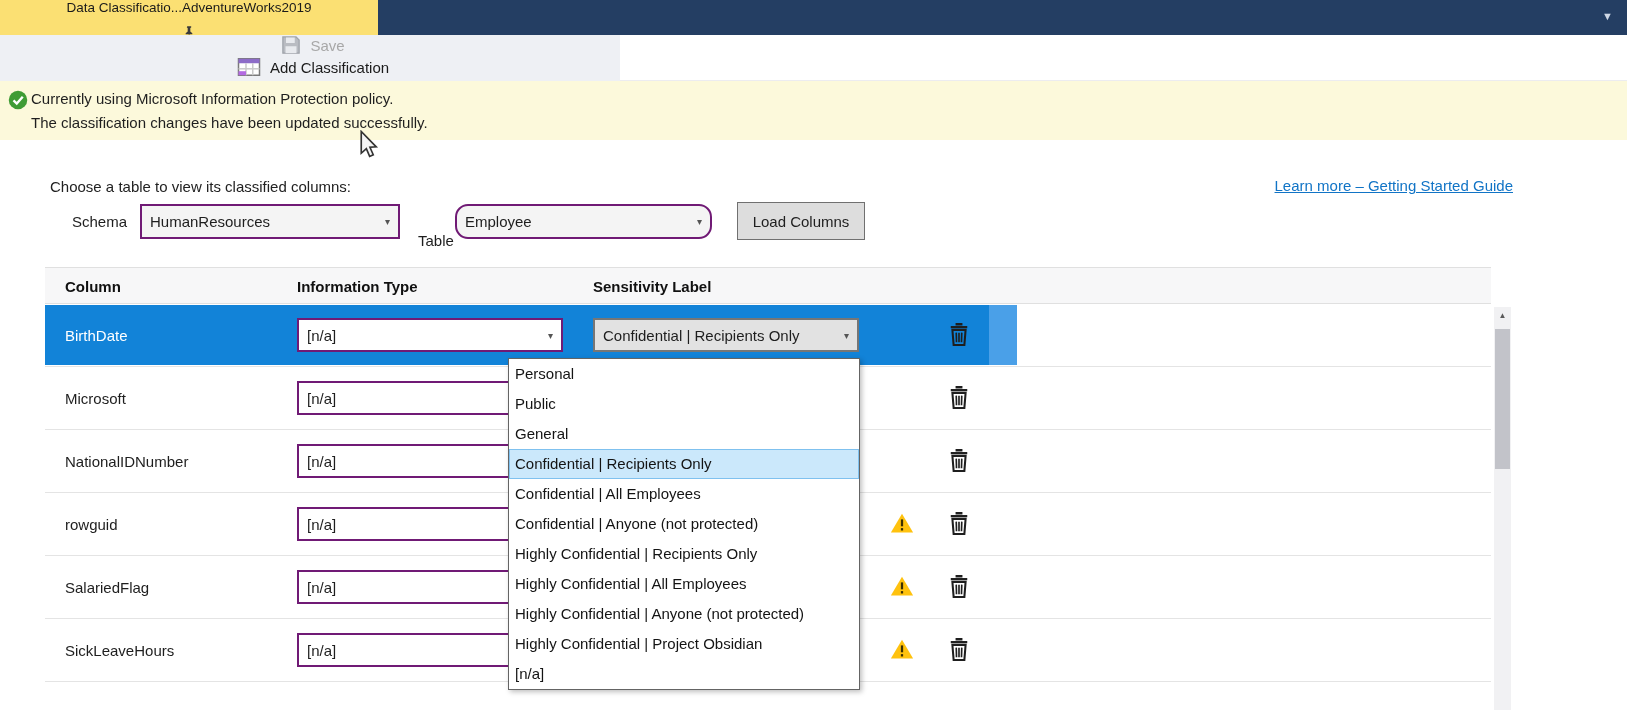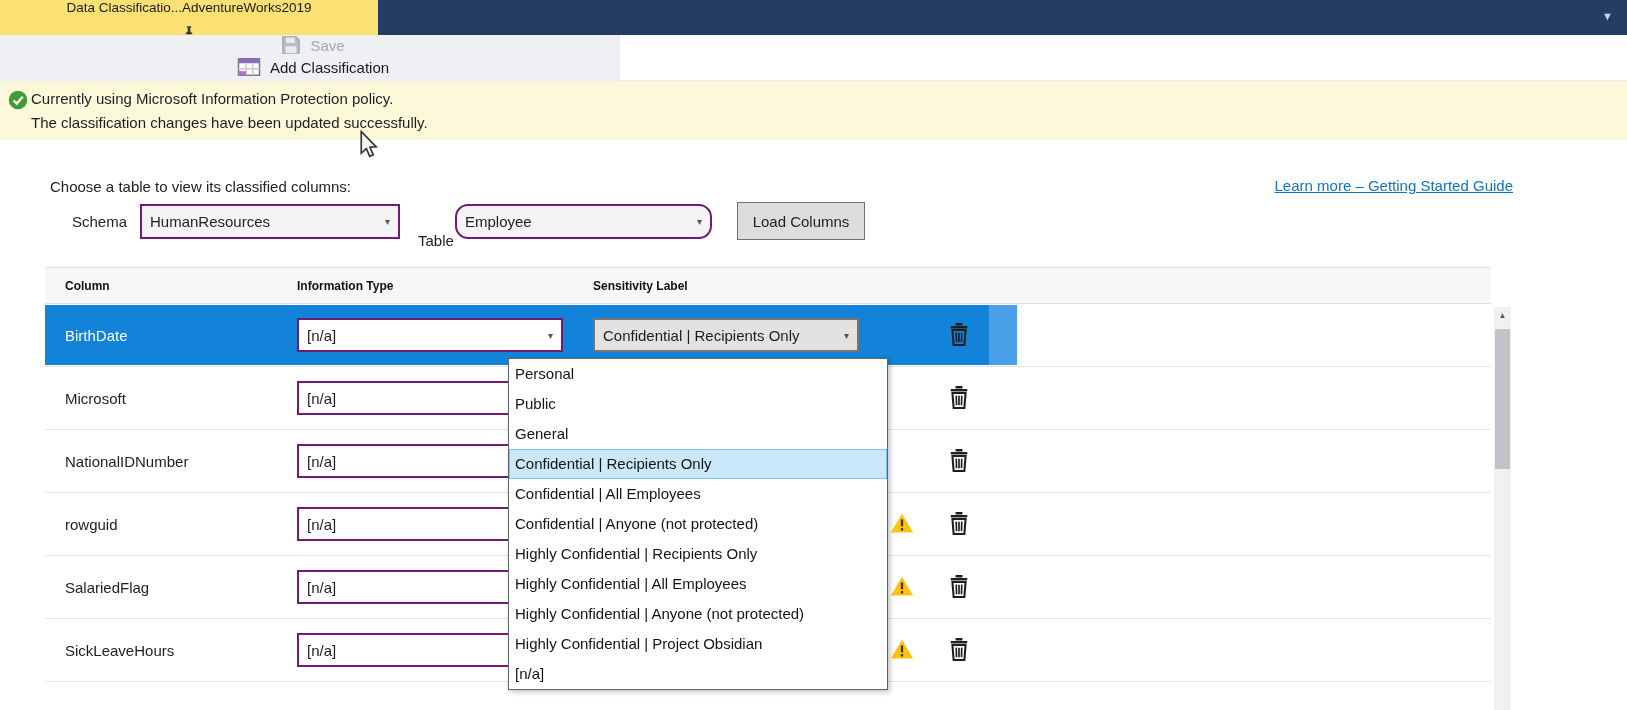--- a/index.html
+++ b/index.html
@@ -43,36 +43,36 @@
 
   .select { display:flex; align-items:center; border:2px solid #701a75; background:#fff; padding:0 8px; font-size:15px; color:#1e1e1e; overflow:hidden; white-space:nowrap; }
   .select .chev { margin-left:auto; font-size:10px; color:#555; padding-left:6px; }
   .schema-select { position:absolute; left:140px; top:64px; width:260px; height:35px; background:#f4f4f4; }
   .table-select { position:absolute; left:455px; top:64px; width:257px; height:35px; background:#f4f4f4;border-radius:13px; }
   .load-btn { position:absolute; left:737px; top:62px; width:128px; height:38px; font-size:15px; font-family:inherit; color:#1e1e1e; background:#dddddd; border:1px solid #707070; cursor:default; }
 
   
   .grid { position:absolute; left:45px; top:127px; width:1446px; }
   .grid-header { position:relative; height:37px; background:#f7f7f8; border-top:1px solid #e0e0e0; border-bottom:1px solid #e0e0e0; }
-  .grid-header span { position:absolute; top:50%; transform:translateY(-50%); font-size:12px; font-weight:bold; color:#111; }
+  .grid-header span { position:absolute; top:50%; transform:translateY(-50%); font-size:15px; font-weight:bold; color:#111; }
   .gh-col { left:20px; } .gh-info { left:252px; } .gh-sens { left:548px; }
 
   .grid-row { position:relative; height:63px; border-bottom:1px solid #e4e4e4; }
   .row-highlight { display:none; position:absolute; left:0; top:1px; bottom:1px; width:972px; background:var(--accent-blue,#1283d8); }
   .grid-row.selected .row-highlight { display:block; }
   .hl-tail { position:absolute; right:0; top:0; bottom:0; width:28px; background:#4aa0e8; }
   .cell-column { position:absolute; left:20px; top:50%; transform:translateY(-50%); font-size:15px; color:#1e1e1e; z-index:2; }
   .grid-row.selected .cell-column { color:#fff; }
   .info-select { position:absolute; left:252px; top:14px; width:266px; height:34px; z-index:2; }
   .sens-select { position:absolute; left:548px; top:14px; width:266px; height:34px; z-index:2; background:#e2e2e2; border-color:#767676; }
   .warning { position:absolute; left:845px; top:19px; z-index:2; }
   .trash { position:absolute; left:903px; top:17px; z-index:2; background:transparent; border:none; cursor:default; }
 
   
-  .popup { position:absolute; left:508px; top:218px; width:380px; background:#fff; border:1px solid #646464; z-index:100; list-style:none; box-shadow:2px 2px 5px rgba(0,0,0,.25); }
+  .popup { position:absolute; left:508px; top:218px; width:352px; background:#fff; border:1px solid #646464; z-index:100; list-style:none; box-shadow:2px 2px 5px rgba(0,0,0,.25); }
   .popup li { height:30px; line-height:30px; padding-left:6px; font-size:15px; color:#141414; white-space:nowrap; }
   .popup li.highlighted { background:#cbe8fb; box-shadow:inset 0 0 0 1px #7fc1ef; }
 
   
   .vscroll { position:absolute; left:1494px; top:167px; width:17px; height:403px; background:#f1f1f3; }
   .vscroll .arrow { position:absolute; left:0; top:0; width:17px; height:17px; font-size:8px; color:#5a5a5a; display:flex; align-items:center; justify-content:center; }
   .vscroll .thumb { position:absolute; left:1px; top:22px; width:15px; height:140px; background:#c2c3c9; }
 </style>
 </head>
 <body>

